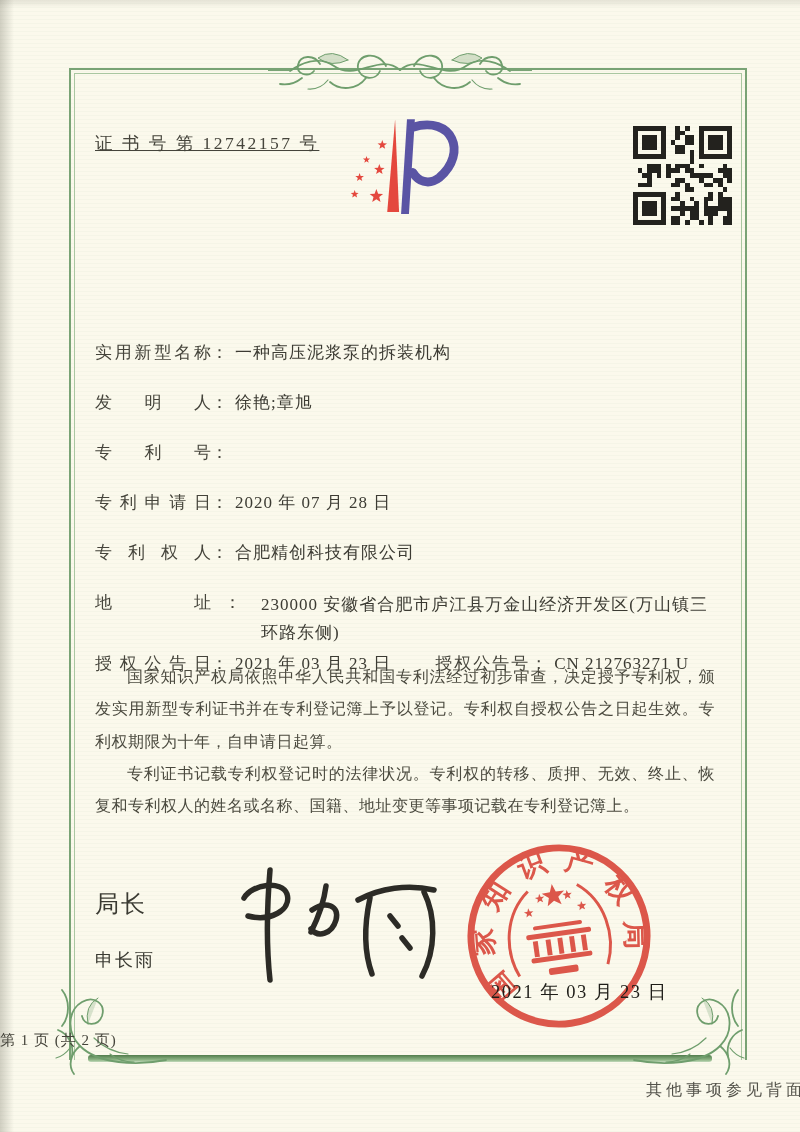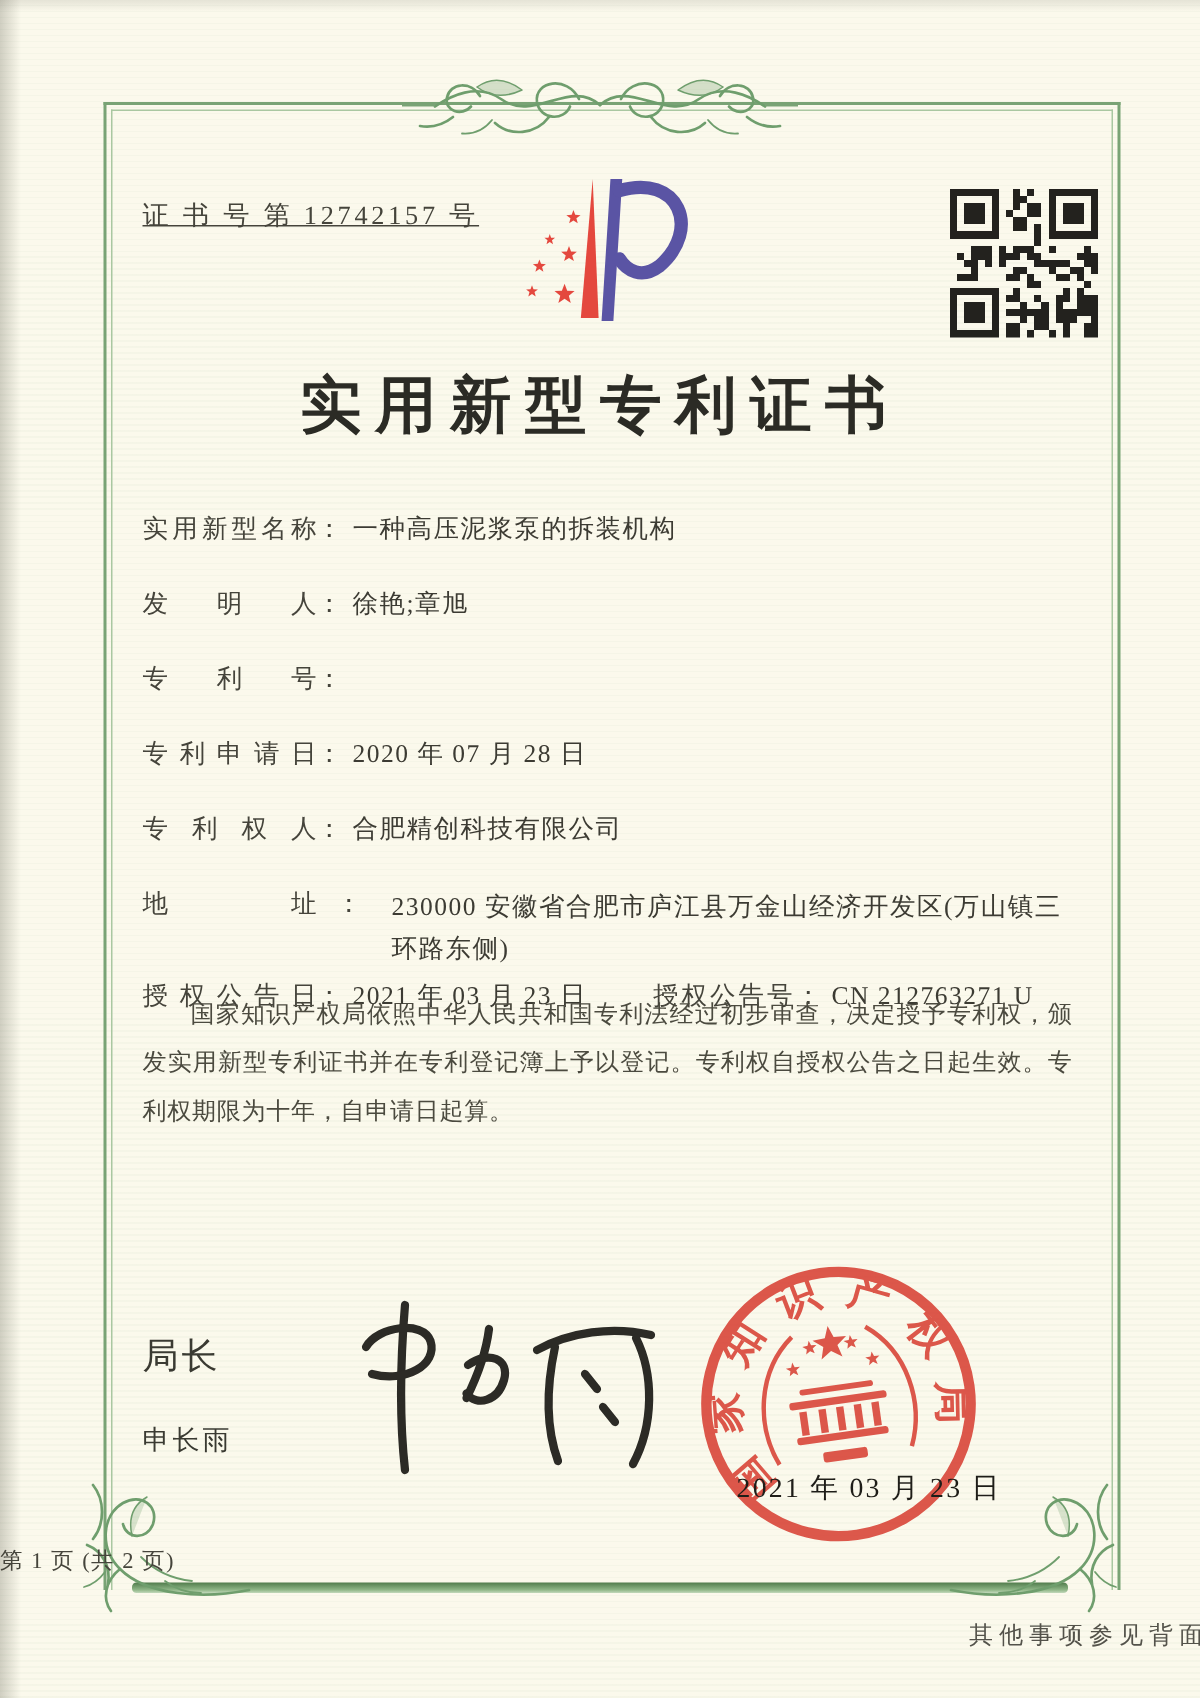--- a/index.html
+++ b/index.html
@@ -270,21 +270,20 @@
           <path fill-rule="evenodd" d="M0,0h7v7h-7z M1,1h5v5h-5z"></path>
           <rect x="2" y="2" width="3" height="3"></rect>
           <path fill-rule="evenodd" d="M14,0h7v7h-7z M15,1h5v5h-5z"></path>
           <rect x="16" y="2" width="3" height="3"></rect>
           <path fill-rule="evenodd" d="M0,14h7v7h-7z M1,15h5v5h-5z"></path>
           <rect x="2" y="16" width="3" height="3"></rect>
         </g>
       </svg>
   </div>
 
-  <div class="title">实用新型专利证书</div>
 
   <div class="fields">
       <div class="frow">
         <span class="flabel">实用新型名称</span>
         <span class="fcolon">：</span>
         <span class="fvalue">一种高压泥浆泵的拆装机构</span>
       </div>
       <div class="frow">
         <span class="flabel">发明人</span>
         <span class="fcolon">：</span>
@@ -316,20 +315,21 @@
         <span class="fpair2">
           <span class="flabel2">授权公告号</span>
           <span class="fcolon">：</span>
           <span class="fvalue">CN 212763271 U</span>
         </span>
       </div>
     </div>
 
   <div class="paras">
       <p>国家知识产权局依照中华人民共和国专利法经过初步审查，决定授予专利权，颁发实用新型专利证书并在专利登记簿上予以登记。专利权自授权公告之日起生效。专利权期限为十年，自申请日起算。</p>
+      <p>专利证书记载专利权登记时的法律状况。专利权的转移、质押、无效、终止、恢复和专利权人的姓名或名称、国籍、地址变更等事项记载在专利登记簿上。</p>
     </div>
 
   <div class="officer-title">局长</div>
   <div class="officer-name">申长雨</div>
   <svg class="signature" viewBox="0 0 235 135">
     <g fill="none" stroke="#2c2b26" stroke-width="5.5" stroke-linecap="round" stroke-linejoin="round">
       <path d="M58,12 C55,48 54,86 58,122"></path>
       <path d="M32,40 C40,26 70,22 75,36 C80,52 58,64 36,58"></path>
       <path d="M114,28 C112,44 106,60 99,74"></path>
       <path d="M100,52 C114,42 128,48 124,62 C120,76 106,80 99,71"></path>

